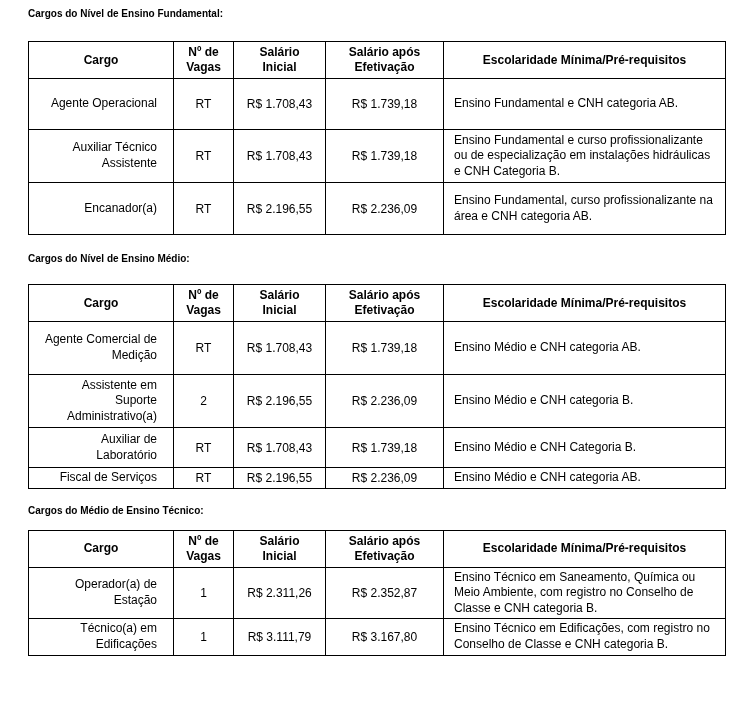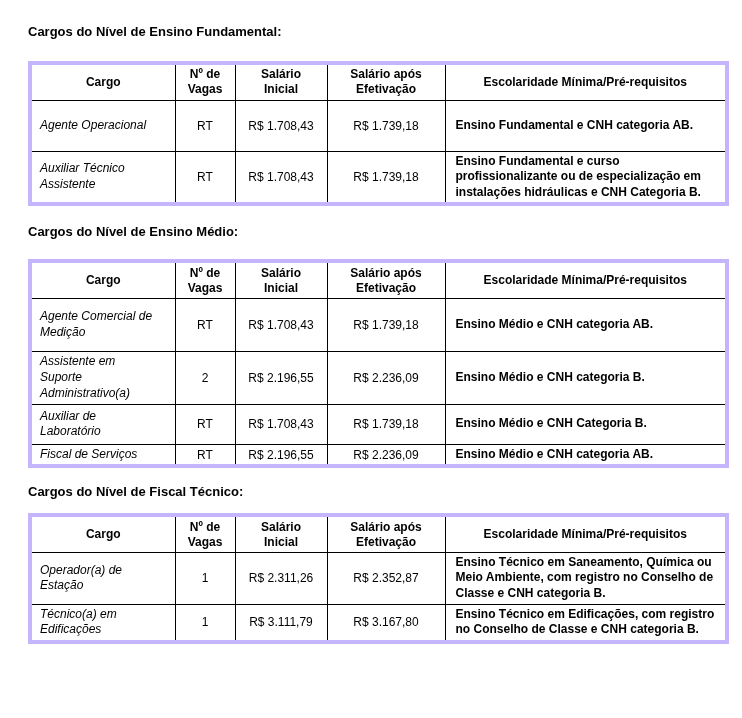--- a/index.html
+++ b/index.html
@@ -1,27 +1,27 @@
 <!DOCTYPE html>
 <html><head>
 <meta charset="utf-8">
 <style>
   html,body{margin:0;padding:0;}
   body{
     width:742px;height:718px;background:#ffffff;color:#000000;
     font-family:"Liberation Sans", sans-serif;overflow:hidden;
   }
   .doc{padding:8px 17px 0 28px;}
-  .sec-title{font-size:13px;font-weight:700;margin:16px 0 22px 0;letter-spacing:0;}
-  table{border-collapse:collapse;table-layout:fixed;width:697px;border:4px solid #c4b5fd;}
+  .sec-title{font-size:10px;font-weight:700;margin:0 0 22px 0;letter-spacing:0;}
+  table{border-collapse:collapse;table-layout:fixed;width:697px;border:1px solid #c4b5fd;}
   th,td{border:1px solid #000;font-size:12px;vertical-align:middle;overflow:hidden;}
   th{font-weight:700;text-align:center;line-height:1.25;padding:2px 10px;}
-  td.cargo{text-align:left;padding:2px 16px 2px 8px;line-height:1.3;font-style:italic;}
+  td.cargo{text-align:right;padding:2px 16px 2px 8px;line-height:1.3;}
   td.num{text-align:center;padding:2px 4px;}
-  td.req{text-align:left;padding:2px 8px 2px 10px;line-height:1.3;font-weight:bold;}
+  td.req{text-align:left;padding:2px 8px 2px 10px;line-height:1.3;}
   col.c1{width:145px} col.c2{width:60px} col.c3{width:92px} col.c4{width:118px} col.c5{width:282px}
   thead tr{height:37px}
   .t1 tbody tr:nth-child(1){height:51px}
   .t1 tbody tr:nth-child(2){height:53px}
   .t1 tbody tr:nth-child(3){height:52px}
   .t2 tbody tr:nth-child(1){height:53px}
   .t2 tbody tr:nth-child(2){height:53px}
   .t2 tbody tr:nth-child(3){height:40px}
   .t2 tbody tr:nth-child(4){height:20px}
   .t3 tbody tr:nth-child(1){height:48px}
@@ -63,20 +63,27 @@
           <td class="num">R$ 1.708,43</td>
           <td class="num">R$ 1.739,18</td>
           <td class="req">Ensino Fundamental e CNH categoria AB.</td>
         </tr>
         <tr>
           <td class="cargo">Auxiliar Técnico Assistente</td>
           <td class="num">RT</td>
           <td class="num">R$ 1.708,43</td>
           <td class="num">R$ 1.739,18</td>
           <td class="req">Ensino Fundamental e curso profissionalizante ou de especialização em instalações hidráulicas e CNH Categoria B.</td>
+        </tr>
+        <tr>
+          <td class="cargo">Encanador(a)</td>
+          <td class="num">RT</td>
+          <td class="num">R$ 2.196,55</td>
+          <td class="num">R$ 2.236,09</td>
+          <td class="req">Ensino Fundamental, curso profissionalizante na área e CNH categoria AB.</td>
         </tr>
       </tbody>
     </table>
   </section>
 
   <section class="sec sec2">
     <h3 class="sec-title">Cargos do Nível de Ensino Médio:</h3>
     <table class="t2">
       <colgroup>
           <col class="c1">
@@ -121,21 +128,21 @@
           <td class="num">RT</td>
           <td class="num">R$ 2.196,55</td>
           <td class="num">R$ 2.236,09</td>
           <td class="req">Ensino Médio e CNH categoria AB.</td>
         </tr>
       </tbody>
     </table>
   </section>
 
   <section class="sec sec3">
-    <h3 class="sec-title">Cargos do Nível de Fiscal Técnico:</h3>
+    <h3 class="sec-title">Cargos do Médio de Ensino Técnico:</h3>
     <table class="t3">
       <colgroup>
           <col class="c1">
           <col class="c2">
           <col class="c3">
           <col class="c4">
           <col class="c5">
         </colgroup>
       <thead>
         <tr>

